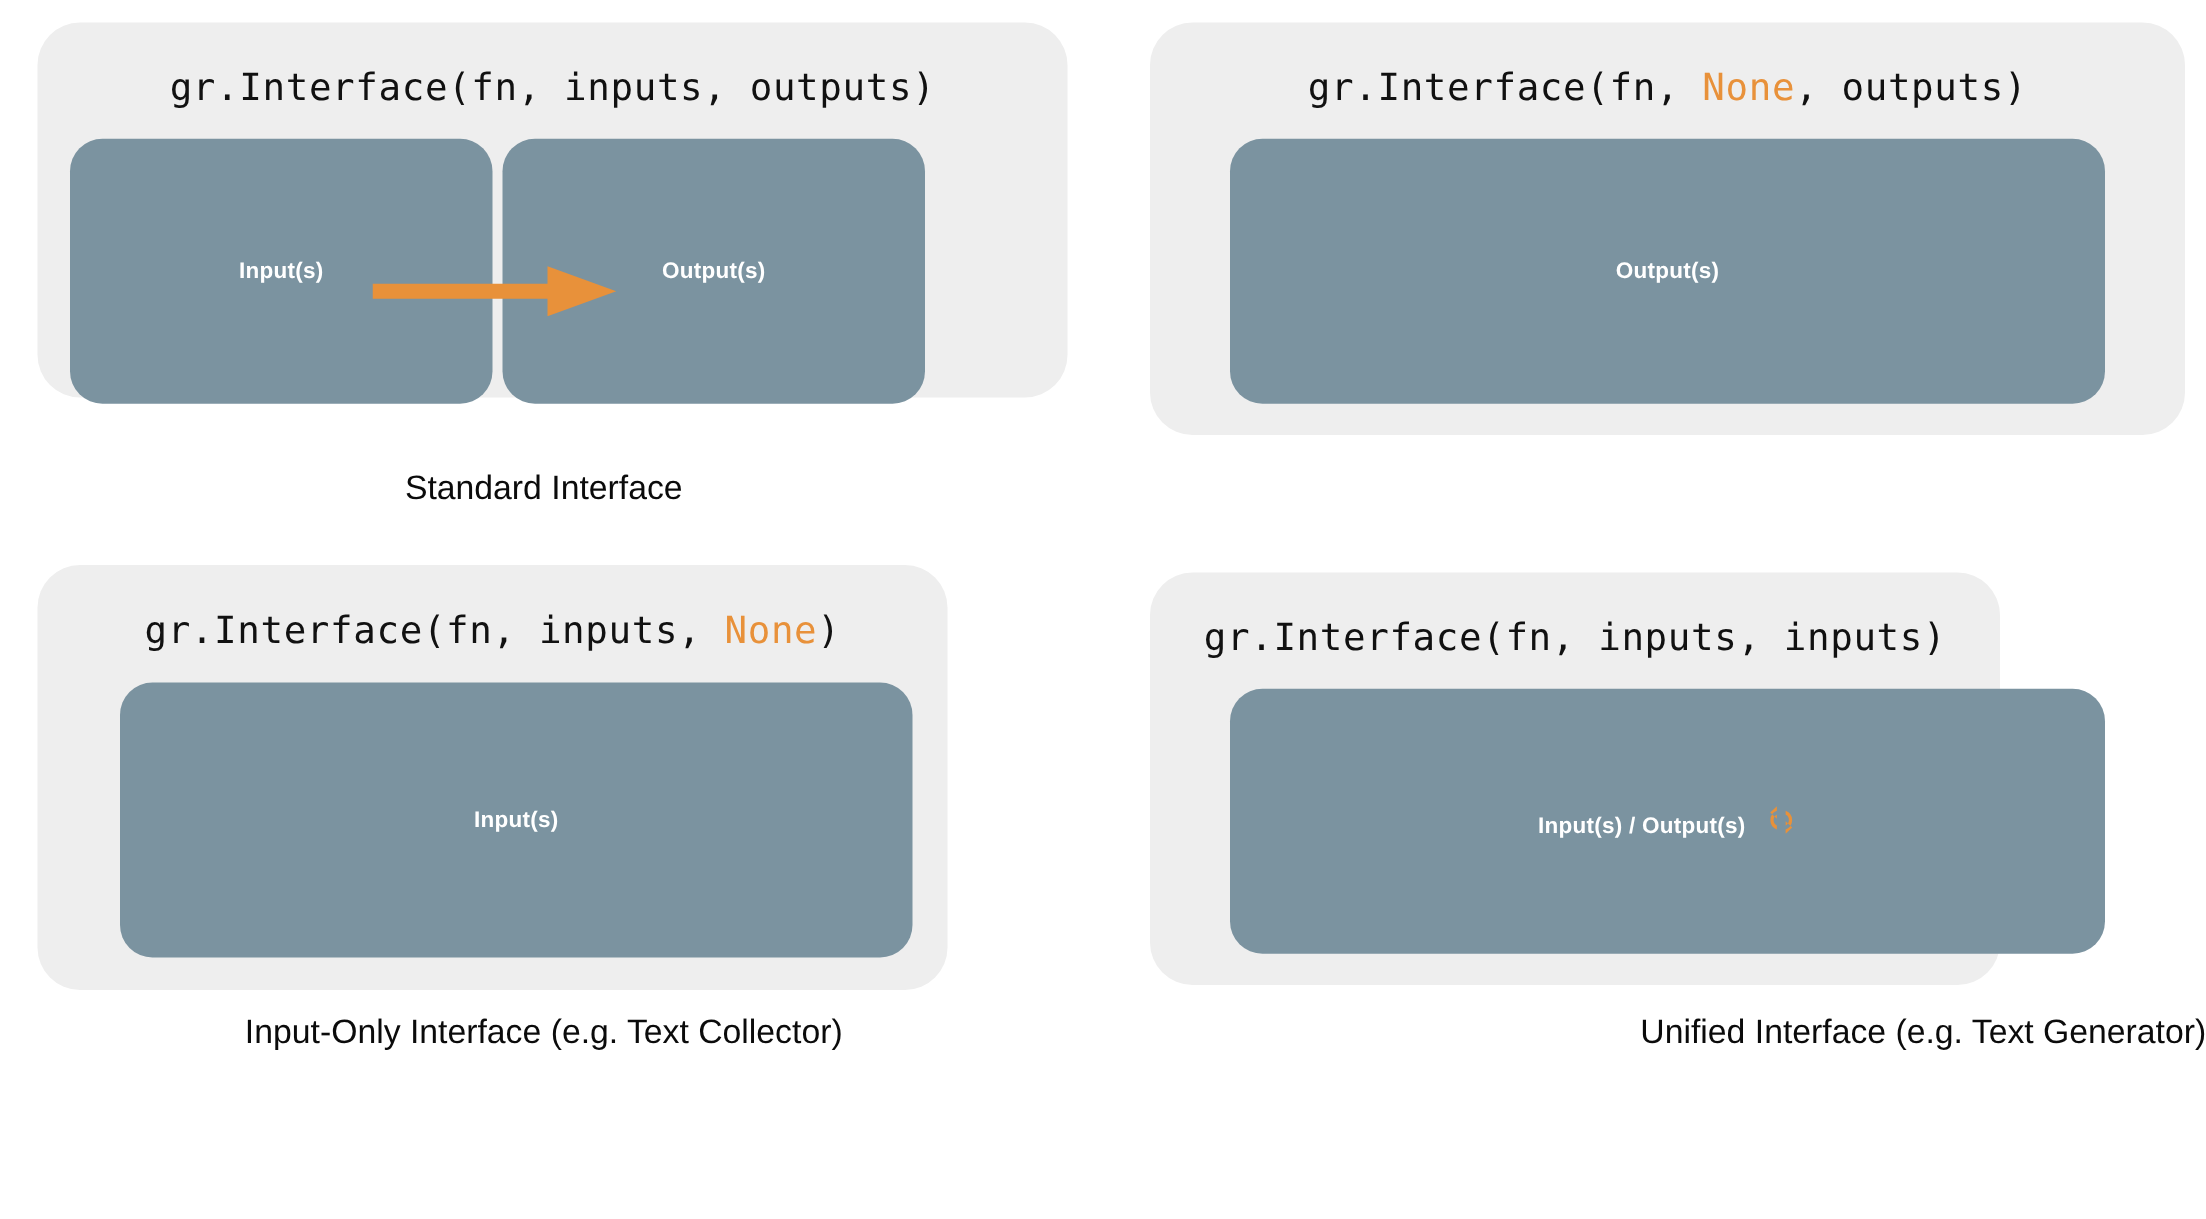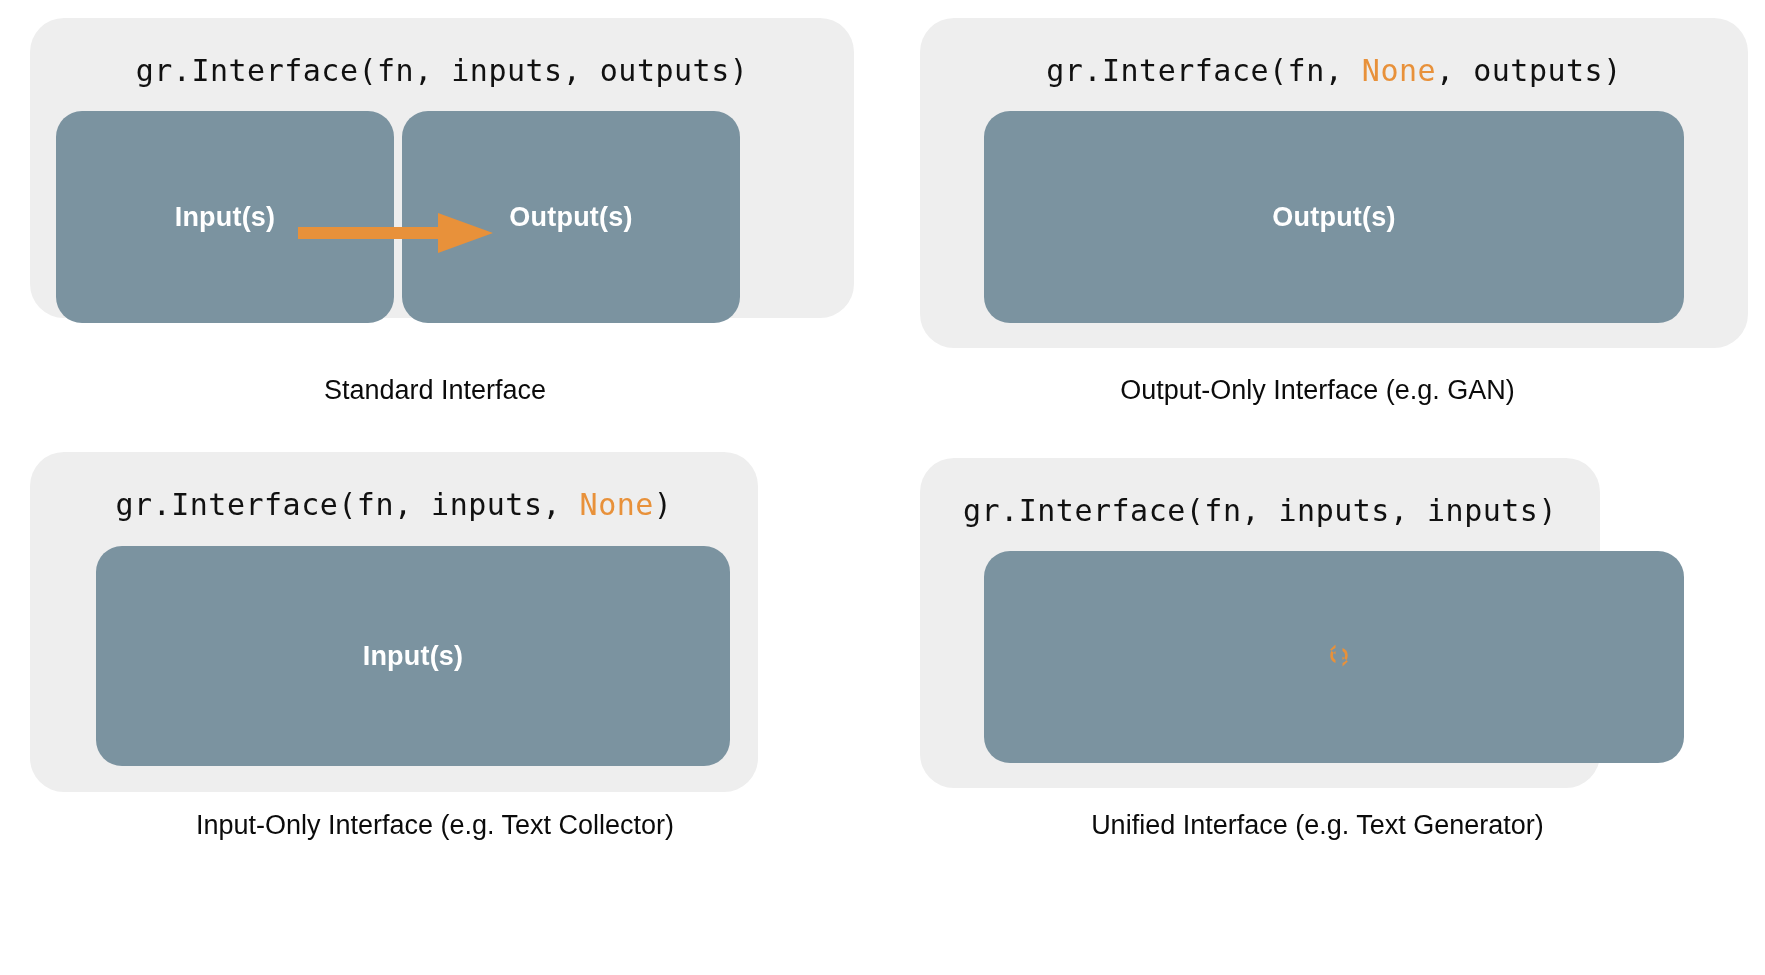--- a/index.html
+++ b/index.html
@@ -56,21 +56,21 @@
   }
 
   .io-label {
     position: absolute;
     left: 0;
     right: 0;
     top: 50%;
     transform: translateY(-50%);
     text-align: center;
     color: #ffffff;
-    font-size: 27px;
+    font-size: 18px;
     font-weight: bold;
     letter-spacing: 0.2px;
     white-space: nowrap;
   }
 
   .caption {
     position: absolute;
     left: 0;
     right: 0;
     text-align: center;
@@ -128,21 +128,20 @@
 
       <div class="code-line" style="top:35px;">
         <span>gr.Interface(fn, </span><span class="code-none">None</span><span>, outputs)</span>
       </div>
 
       <div class="io-box" style="left:64px; top:93px; width:700px; height:212px;">
         <div class="io-label">Output(s)</div>
       </div>
     </div>
 
-    <div class="caption" style="top:375px;">Output-Only Interface (e.g. GAN)</div>
   </div>
 
   <div class="cell" style="left:0px; top:440px; width:870px; height:535px;">
 
     <div class="card" style="left:30px; top:12px; width:728px; height:340px;">
 
       <div class="code-line" style="top:35px;">
         <span>gr.Interface(fn, inputs, </span><span class="code-none">None</span><span>)</span>
       </div>
 
@@ -157,28 +156,29 @@
   <div class="cell" style="left:870px; top:440px; width:895px; height:535px;">
 
     <div class="card" style="left:50px; top:18px; width:680px; height:330px;">
 
       <div class="code-line" style="top:35px;">
         <span>gr.Interface(fn, inputs, inputs)</span>
       </div>
 
       <div class="io-box" style="left:64px; top:93px; width:700px; height:212px;">
         <div class="io-label">
+          <span>Input(s) / Output(s)</span>
           <svg class="cycle-icon" width="26" height="26" viewBox="0 0 26 26">
 
             <path d="M 9.5 20.5 A 8 8 0 0 1 9.5 5.5 L 9.5 2.0 L 4.2 7.0 L 9.5 12.0 L 9.5 8.6
                      A 5 5 0 0 0 9.5 17.4 Z" fill="#e8913a"></path>
 
             <path d="M 16.5 5.5 A 8 8 0 0 1 16.5 20.5 L 16.5 24.0 L 21.8 19.0 L 16.5 14.0 L 16.5 17.4
                      A 5 5 0 0 0 16.5 8.6 Z" fill="#e8913a"></path>
           </svg>
         </div>
       </div>
     </div>
 
-    <div class="caption" style="top:370px;">Unified Interface (e.g. Text Generator)</div>
+    <div class="caption" style="top:370px;text-align:right;">Unified Interface (e.g. Text Generator)</div>
   </div>
 
 </div>
 
 </body></html>

